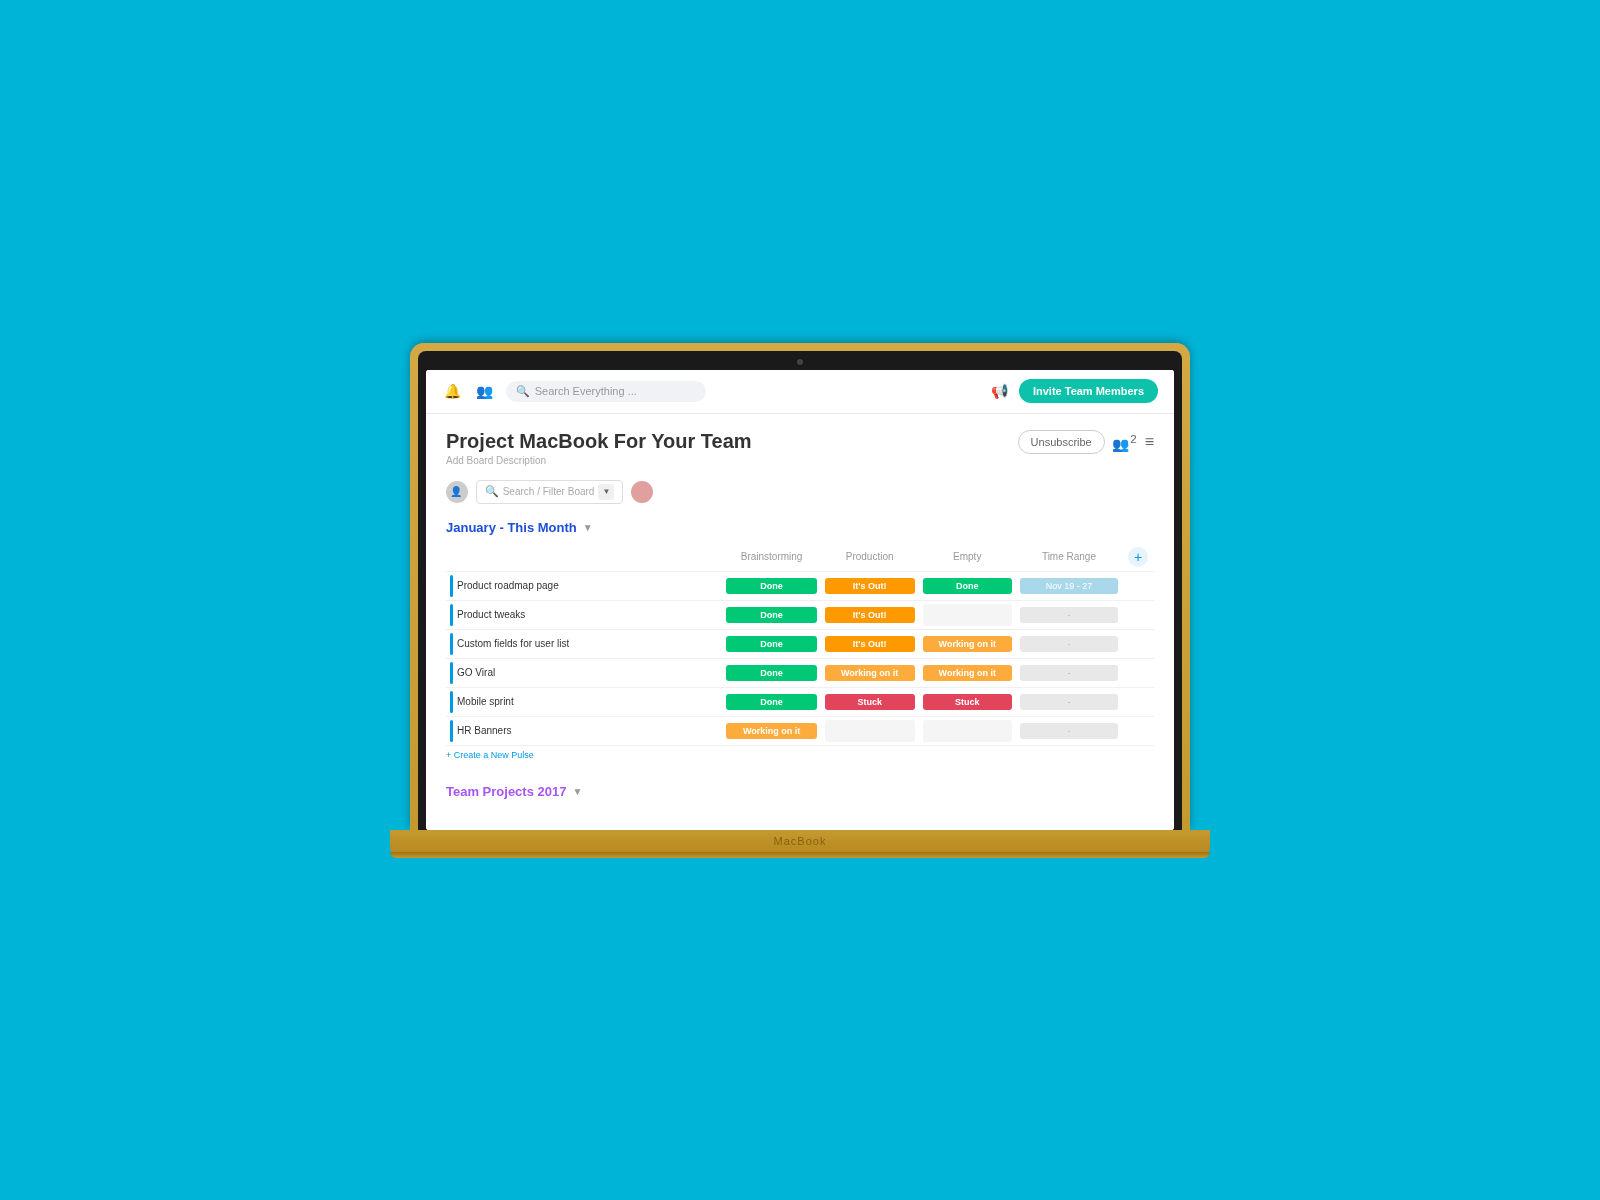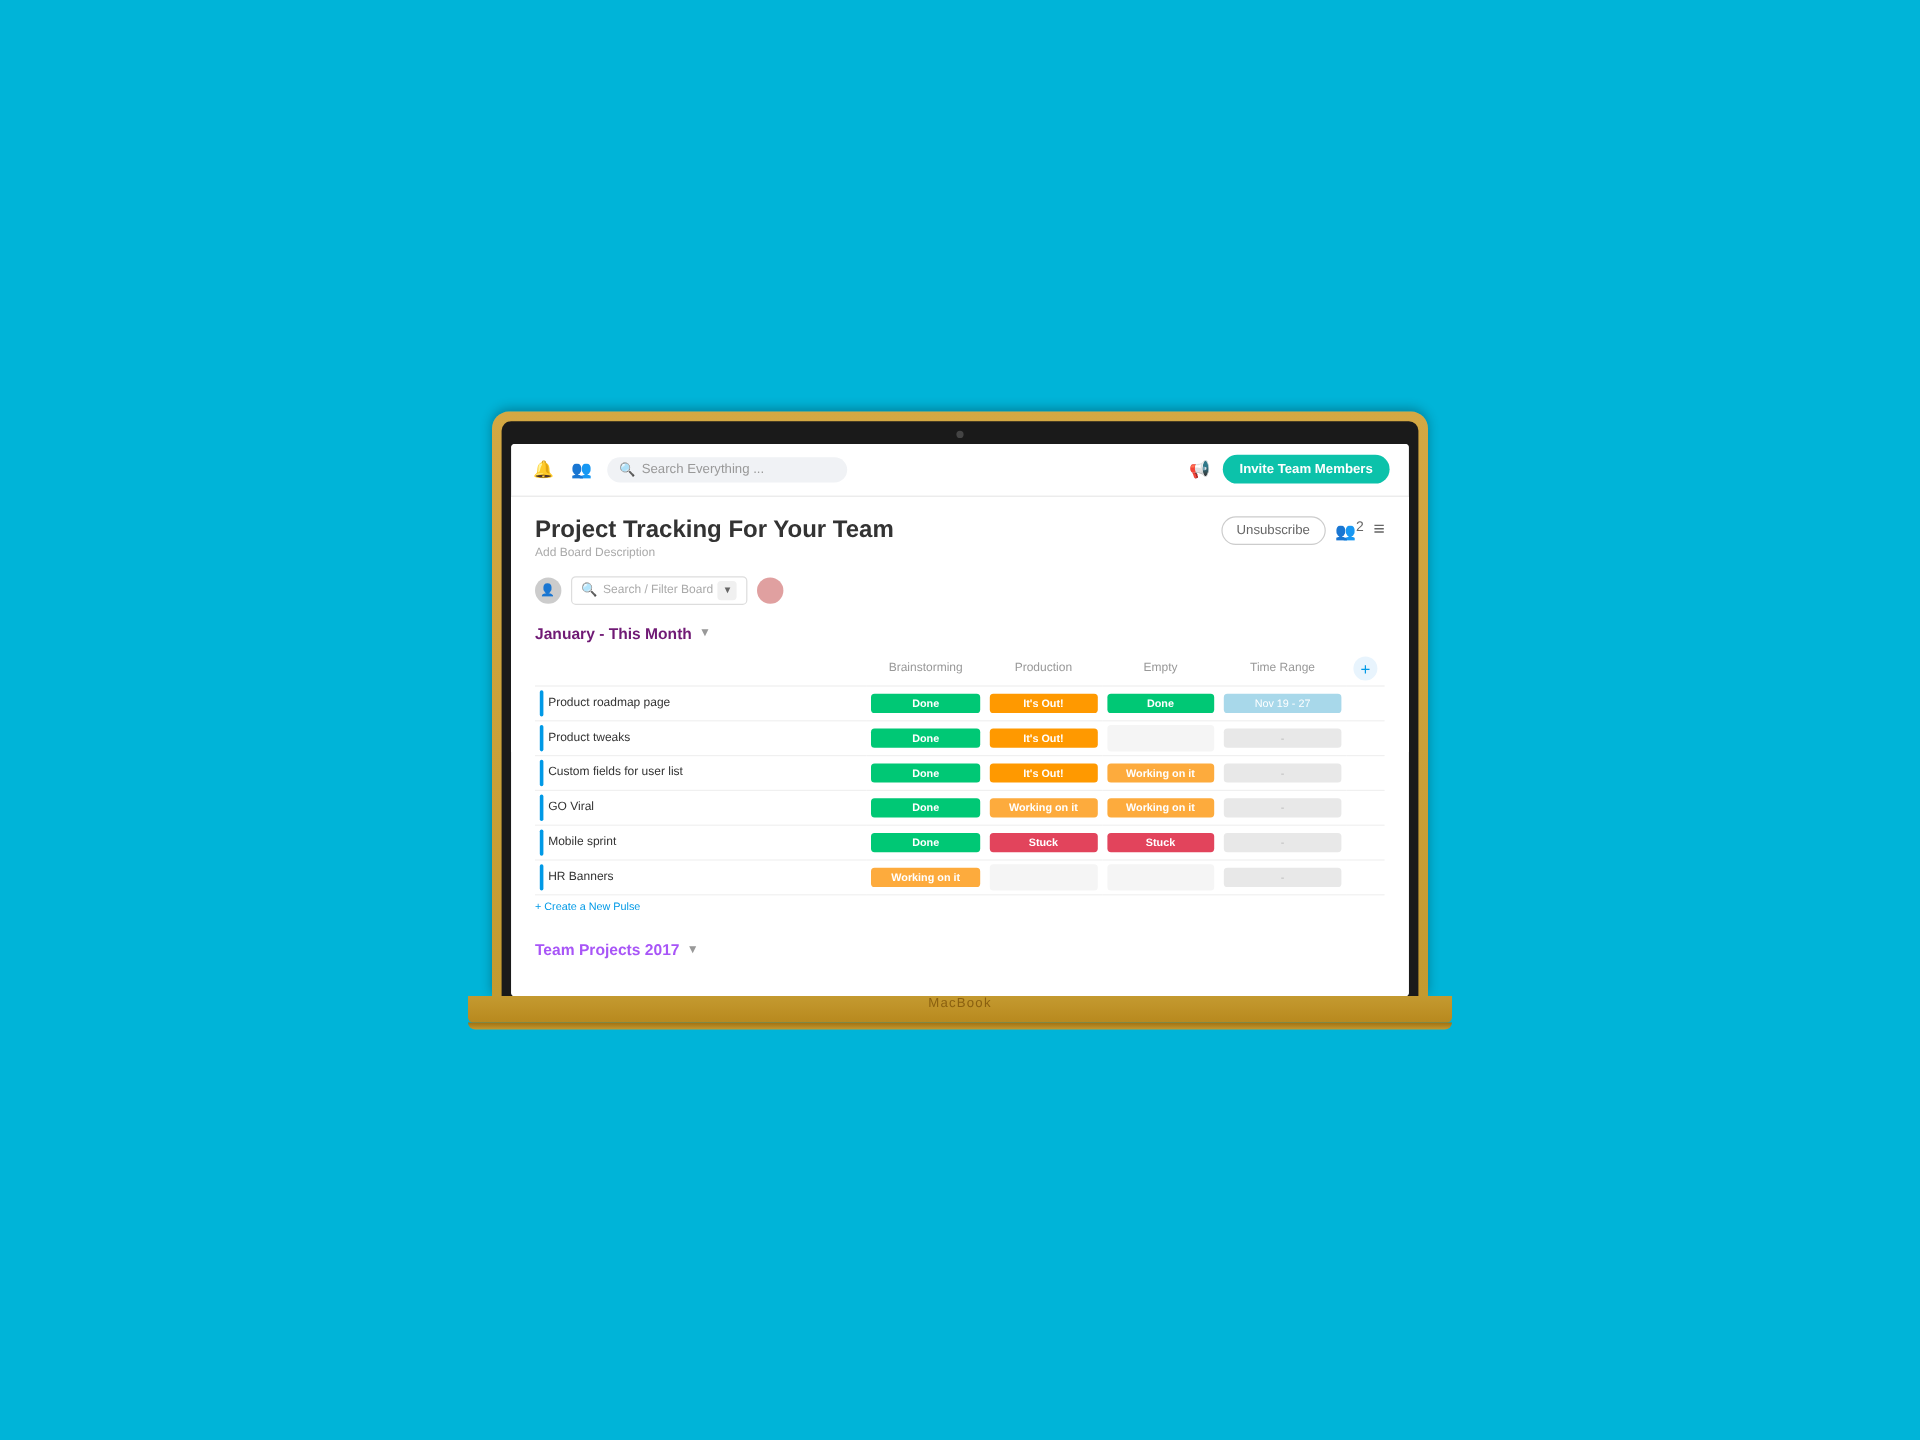--- a/index.html
+++ b/index.html
@@ -54,21 +54,21 @@
       height: 460px;
     }
 
     .macbook-base {
       width: 820px;
       height: 22px;
       background: linear-gradient(to bottom, #c49a30, #b8891e);
       border-radius: 0 0 4px 4px;
       display: flex;
       justify-content: center;
-      align-items: flex-start;
+      align-items: center;
     }
 
     .macbook-label {
       font-size: 11px;
       color: #8a6010;
       font-weight: 500;
       letter-spacing: 1px;
     }
 
     .macbook-foot {
@@ -269,21 +269,21 @@
       align-items: center;
       gap: 6px;
       margin-bottom: 8px;
     }
 
     .group-title {
       font-size: 13px;
       font-weight: 700;
     }
 
-    .group-title.blue { color: #701a75; text-align: right; }
+    .group-title.blue { color: #1d4ed8; text-align: right; }
     .group-title.purple { color: #a855f7; }
 
     .group-chevron {
       color: #999;
       font-size: 10px;
       cursor: pointer;
     }
 
     
     .board-table {
@@ -415,21 +415,21 @@
             </div>
             <div class="nav-spacer"></div>
             <div class="megaphone-icon">📢</div>
             <button class="invite-btn">Invite Team Members</button>
           </div>
 
           <div class="main-content">
 
             <div class="board-header">
               <div class="board-title-area">
-                <h1>Project Tracking For Your Team</h1>
+                <h1>Project MacBook For Your Team</h1>
                 <div class="board-subtitle">Add Board Description</div>
               </div>
               <div class="board-actions">
                 <button class="unsubscribe-btn">Unsubscribe</button>
                 <span class="team-icon">👥<sup>2</sup></span>
                 <span class="menu-icon">≡</span>
               </div>
             </div>
 
             <div class="filter-bar">

